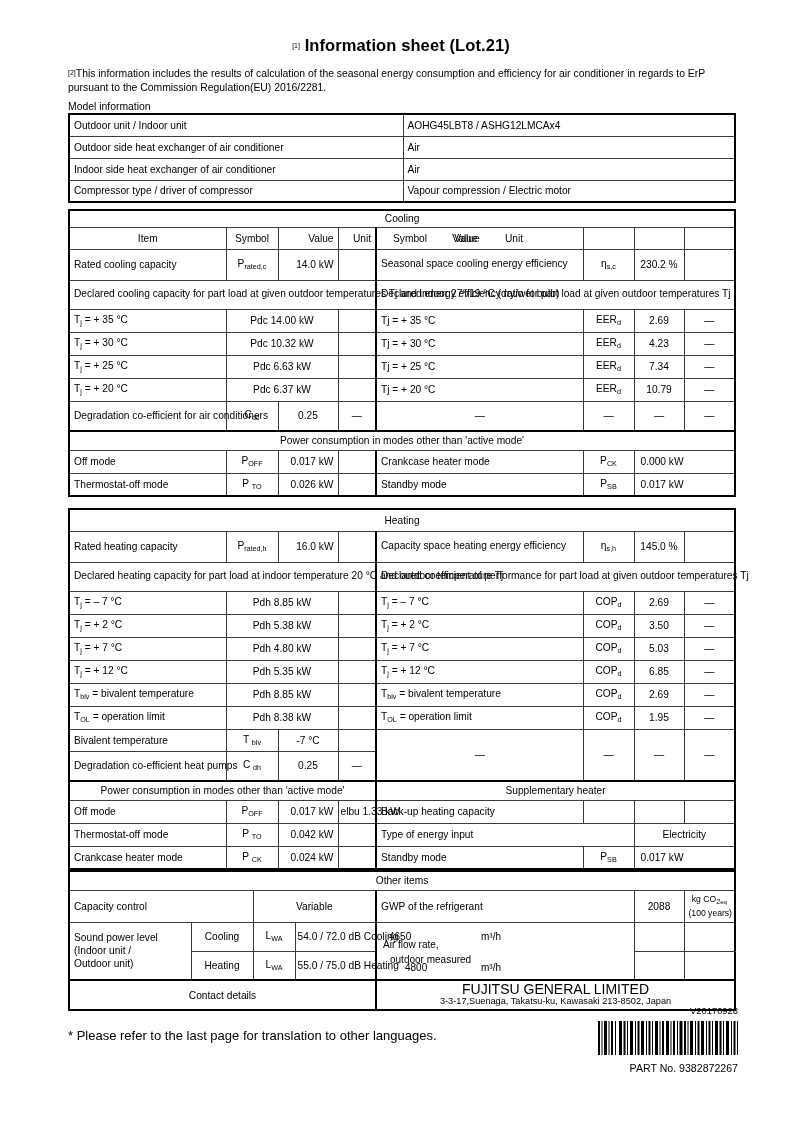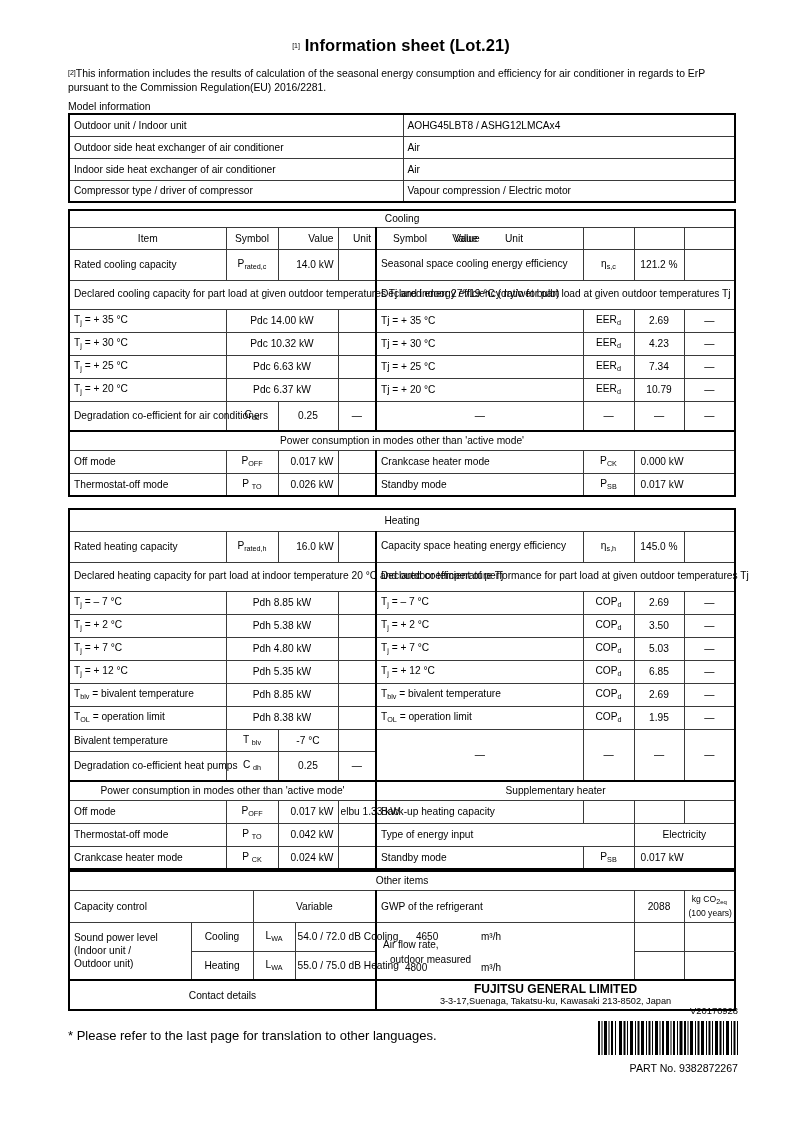--- a/index.html
+++ b/index.html
@@ -194,21 +194,21 @@
         <td class="thick-r"></td>
       </tr>
 
       <tr style="height:31px">
         <td class="thick-l">Rated cooling capacity</td>
         <td class="ctr"><span>P</span><sub>rated,c</sub></td>
         <td class="rgt ovf">14.0 kW</td>
         <td></td>
         <td colspan="2" class="wrapcell thick-l">Seasonal space cooling energy efficiency</td>
         <td class="ctr"><span>η</span><sub>s,c</sub></td>
-        <td class="ctr">121.2 %</td>
+        <td class="ctr">230.2 %</td>
         <td class="thick-r"></td>
       </tr>
 
       <tr style="height:29px">
         <td colspan="4" class="wrapcell thick-l">Declared cooling capacity for part load at given outdoor temperatures Tj and indoor 27°/19 °C (dry/wet bulb)</td>
         <td colspan="5" class="wrapcell thick-l thick-r">Declared energy efficiency ratio for part load at given outdoor temperatures Tj</td>
       </tr>
 
       <tr style="height:23px">
         <td class="thick-l"><span>T</span><sub>j</sub><span> = + 35 °C</span></td>
@@ -451,42 +451,42 @@
           <span>Sound power level</span><br>
           <span>(Indoor unit /</span><br>
           <span> Outdoor unit)</span>
         </td>
         <td class="ctr">Cooling</td>
         <td class="ctr"><span>L</span><sub>WA</sub></td>
         <td class="ovf" style="padding-left:2px">54.0 / 72.0 dB Cooling</td>
         <td colspan="3" rowspan="2" class="thick-l" style="position:relative;font-size:10px">
           <span style="position:absolute;left:6px;top:16px">Air flow rate,</span>
           <span style="position:absolute;left:13px;top:31px">outdoor measured</span>
-          <span style="position:absolute;left:39px;top:8px">4650</span>
+          <span style="position:absolute;left:12px;top:8px">4650</span>
           <span style="position:absolute;left:104px;top:8px">m³/h</span>
           <span style="position:absolute;left:28px;top:39px">4800</span>
           <span style="position:absolute;left:104px;top:39px">m³/h</span>
         </td>
         <td></td>
         <td></td>
         <td class="thick-r"></td>
       </tr>
       <tr style="height:29px">
         <td class="ctr">Heating</td>
         <td class="ctr"><span>L</span><sub>WA</sub></td>
         <td class="ovf" style="padding-left:2px">55.0 / 75.0 dB Heating</td>
         <td></td>
         <td></td>
         <td class="thick-r"></td>
       </tr>
 
       <tr style="height:26px">
         <td colspan="4" class="sectionhead thick-l thick-b thick-t">Contact details</td>
         <td colspan="5" class="ctr thick-l thick-r thick-b thick-t" style="line-height:12px;padding:2px 4px">
-          <div style="font-weight:bold;font-size:12px">FUJITSU GENERAL LIMITED</div>
+          <div style="font-weight:normal;font-size:14px">FUJITSU GENERAL LIMITED</div>
           <div style="font-size:9.2px">3-3-17,Suenaga, Takatsu-ku, Kawasaki 213-8502, Japan</div>
         </td>
       </tr>
     </tbody>
   </table>
 
   <div class="version">V20170928</div>
 
   <div class="translate-note">* Please refer to the last page for translation to other languages.</div>
 

